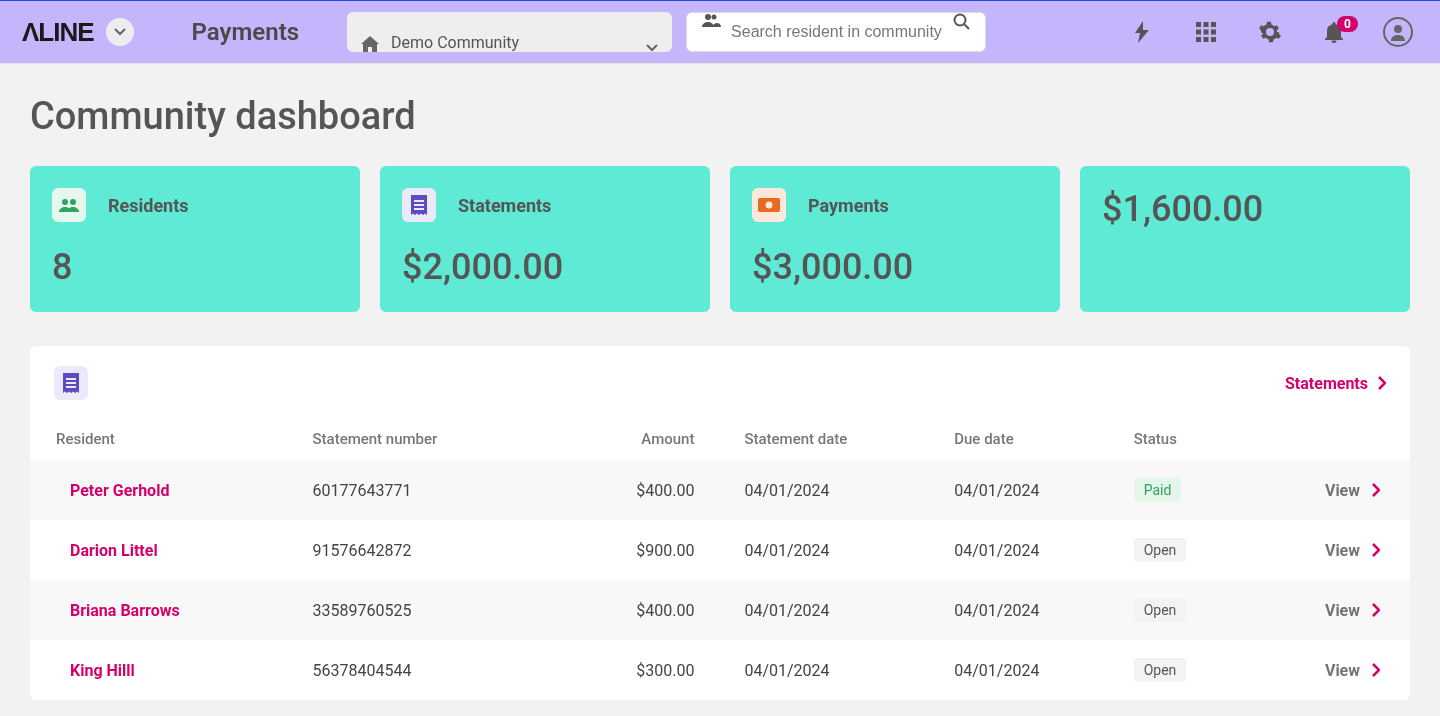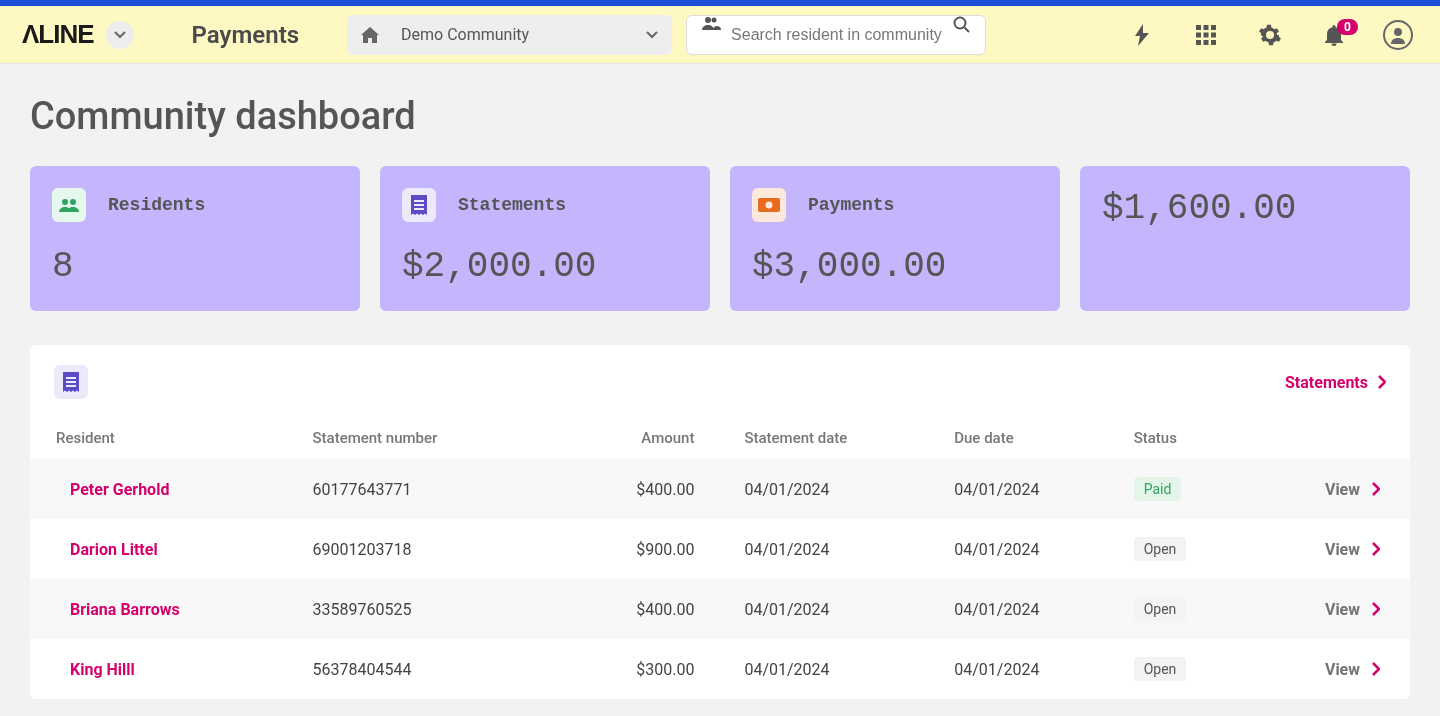--- a/index.html
+++ b/index.html
@@ -5,22 +5,22 @@
   * { box-sizing: border-box; margin: 0; padding: 0; }
   body {
     font-family: -apple-system, BlinkMacSystemFont, "Segoe UI", Roboto, "Helvetica Neue", Arial, sans-serif;
     background: #f2f2f2;
     color: #333;
     width: 1440px;
   }
   
   .topbar {
     height: 64px;
-    background: #fef9c3;
-    border-top: 6px solid #1d4ed8;
+    background: #c4b5fd;
+    border-top: 1px solid #1d4ed8;
     border-bottom: 1px solid #e5e5e5;
     display: flex;
     align-items: center;
     padding: 8px 22px;
     gap: 8px;
   }
   .logo {
     font-weight: 900;
     font-size: 26px;
     letter-spacing: -1px;
@@ -39,26 +39,26 @@
     cursor: pointer;
   }
   .nav-label {
     font-size: 24px;
     font-weight: 600;
     color: #4a4a4a;
     margin-right: 40px;
   }
   .community-select {
     display: flex;
-    align-items: center;
+    align-items: flex-end;
     background: #eeeeee;
     border-radius: 6px;
     height: 40px;
     padding: 0 14px;
-    gap: 22px;
+    gap: 12px;
     width: 325px;
     cursor: pointer;
     color: #555;
   }
   .community-select .label { flex: 1; font-size: 16px; color: #555; }
   .search-wrap {
     display: flex;
     border: 1px solid #ddd;
     border-radius: 6px;
     height: 40px;
@@ -113,24 +113,23 @@
     color: #555;
     margin-bottom: 28px;
   }
   .cards {
     display: grid;
     grid-template-columns: repeat(4, 1fr);
     gap: 20px;
     margin-bottom: 34px;
   }
   .card {
-    background: #c4b5fd;
+    background: #5eead4;
     border-radius: 6px;
     padding: 22px 22px 24px 22px;
-    font-family: Liberation Mono, monospace;
   }
   .card-head {
     display: flex;
     align-items: center;
     gap: 22px;
     margin-bottom: 24px;
   }
   .card-icon {
     width: 34px; height: 34px;
     border-radius: 6px;
@@ -373,21 +372,21 @@
             <td class="col-amount">$400.00</td>
             <td>04/01/2024</td>
             <td>04/01/2024</td>
             <td><span class="status-chip status-paid">Paid</span></td>
             <td class="col-action"><span class="view-link">View <svg width="8" height="14" viewBox="0 0 8 14">
                   <path d="M1 1l6 6-6 6" stroke="#d5006c" stroke-width="2.5" fill="none"></path>
                 </svg></span></td>
           </tr>
           <tr>
             <td><span class="resident-link">Darion Littel</span></td>
-            <td>69001203718</td>
+            <td>91576642872</td>
             <td class="col-amount">$900.00</td>
             <td>04/01/2024</td>
             <td>04/01/2024</td>
             <td><span class="status-chip ">Open</span></td>
             <td class="col-action"><span class="view-link">View <svg width="8" height="14" viewBox="0 0 8 14">
                   <path d="M1 1l6 6-6 6" stroke="#d5006c" stroke-width="2.5" fill="none"></path>
                 </svg></span></td>
           </tr>
           <tr>
             <td><span class="resident-link">Briana Barrows</span></td>

